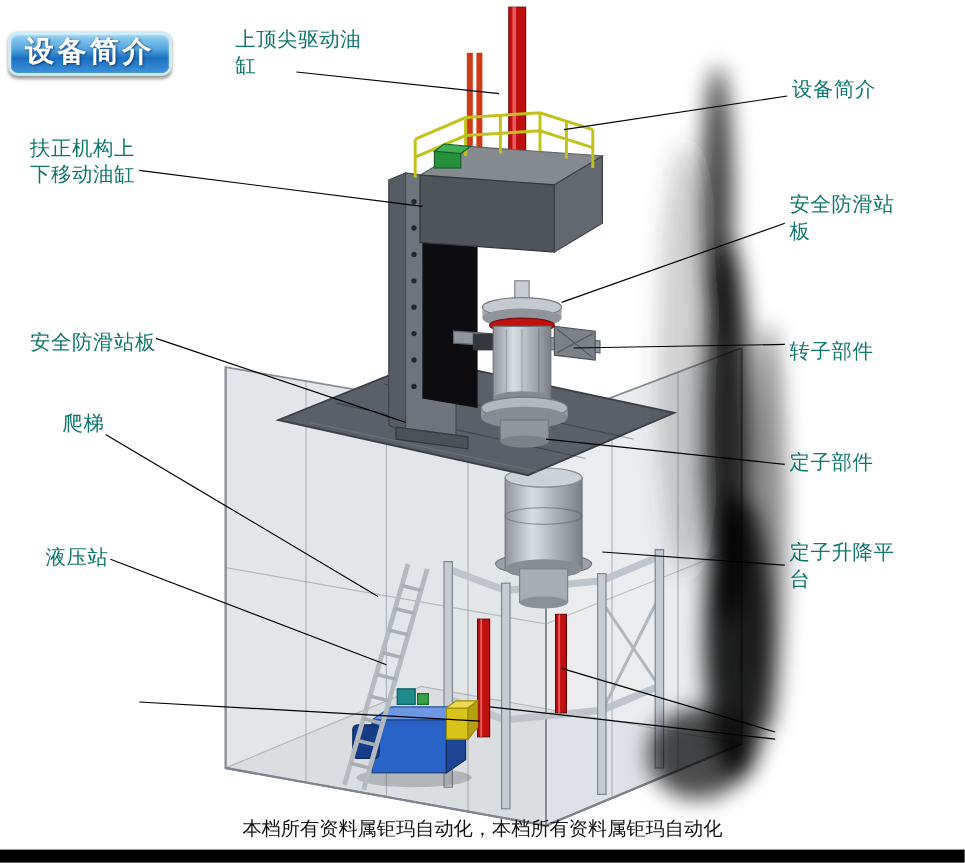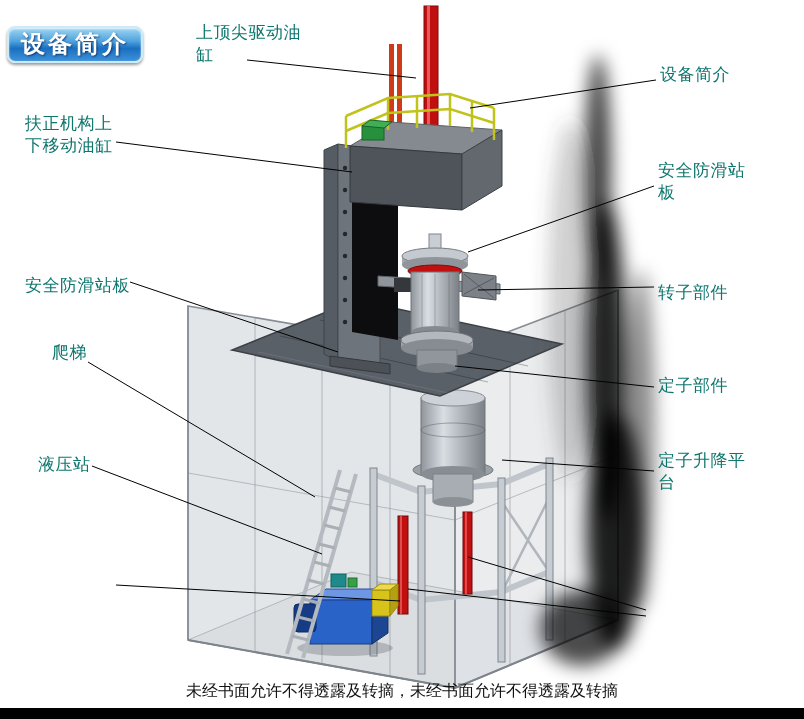--- a/index.html
+++ b/index.html
@@ -189,15 +189,15 @@
   <div class="lbl" style="left:660px;top:64px;">设备简介</div>
   <div class="lbl" style="left:25px;top:113px;width:90px;">扶正机构上下移动油缸</div>
   <div class="lbl" style="left:658px;top:160px;width:90px;">安全防滑站板</div>
   <div class="lbl" style="left:25px;top:275px;">安全防滑站板</div>
   <div class="lbl" style="left:658px;top:282px;text-align:center;">转子部件</div>
   <div class="lbl" style="left:52px;top:342px;">爬梯</div>
   <div class="lbl" style="left:658px;top:375px;text-align:right;">定子部件</div>
   <div class="lbl" style="left:38px;top:454px;">液压站</div>
   <div class="lbl" style="left:658px;top:450px;width:90px;">定子升降平台</div>
 
-  <div class="footer">未经书面允许不得透露及转摘，未经书面允许不得透露及转摘</div>
+  <div class="footer">本档所有资料属钜玛自动化，本档所有资料属钜玛自动化</div>
   <div class="bottom-bar"></div>
 </div>
 
 </body></html>

